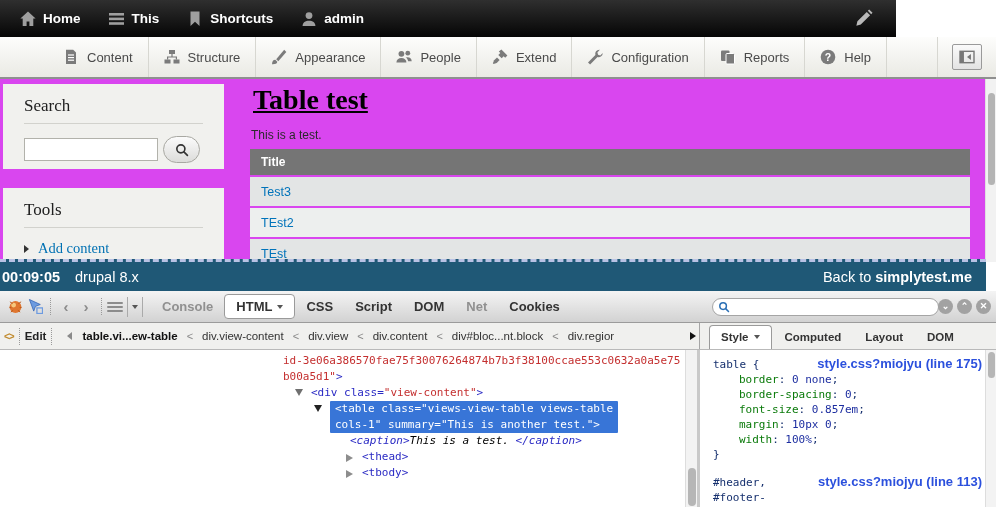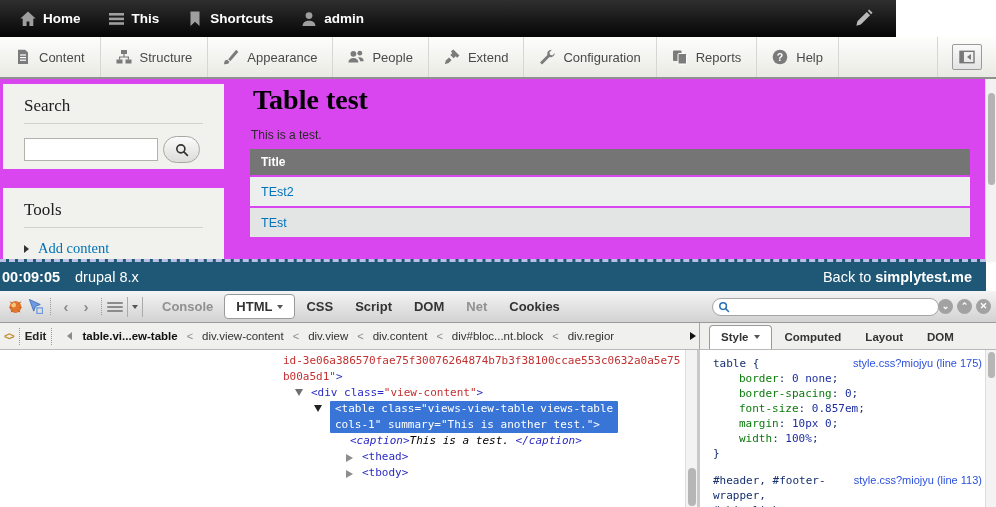--- a/index.html
+++ b/index.html
@@ -13,21 +13,21 @@
     padding-left:20px; gap:28px; }
   .topbar-item { display:flex; align-items:center; gap:7px; color:#fff;
     font-weight:bold; font-size:13.5px; cursor:pointer; }
   .topbar-item .ic svg { width:16px; height:16px; fill:#9f9f9f; display:block; }
   .topbar-pencil { position:absolute; right:22px; top:8px; width:21px; height:21px; cursor:pointer; }
   .topbar-pencil svg { width:21px; height:21px; fill:#b9b9b9; }
 
   
   .navbar { position:absolute; left:0; top:37px; width:996px; height:42px;
     background:linear-gradient(#fdfdfc,#eaeae4); border-bottom:2px solid #8f8f8f;
-    box-shadow:0 2px 2px rgba(0,0,0,0.15); display:flex; align-items:stretch; }
+    box-shadow:0 2px 2px rgba(0,0,0,0.15); display:flex; align-items:stretch;padding-left:48px; }
   .nav-item { display:flex; align-items:center; gap:8px; padding:0 15px;
     border-right:1px solid #d7d7d1; font-size:13px; color:#4a4a4a; cursor:pointer; }
   .nav-item .ic svg { width:16px; height:16px; fill:#7b7b7b; display:block; }
   .nav-right { margin-left:auto; display:flex; align-items:center;
     border-left:1px solid #d7d7d1; padding:0 14px; }
   .nav-collapse { width:30px; height:26px; border:1px solid #9a9a9a; border-radius:2px;
     background:linear-gradient(#fafafa,#e3e3e3); display:flex; align-items:center;
     justify-content:center; cursor:pointer; }
   .nav-collapse svg { width:16px; height:14px; display:block; }
 
@@ -44,21 +44,21 @@
   .search-btn { width:37px; height:27px; border-radius:14px; border:1px solid #a8a8a2;
     background:linear-gradient(#fbfbfb,#dcdcda); display:flex; align-items:center;
     justify-content:center; cursor:pointer; }
   .search-btn svg { width:14px; height:14px; display:block; }
   .tools-link { margin-top:12px; display:flex; align-items:center; gap:9px; cursor:pointer;
     font-family:"Liberation Serif",serif; font-size:14.5px; color:#0071b3; }
   .tools-bullet { width:0; height:0; border-left:5px solid #333;
     border-top:4px solid transparent; border-bottom:4px solid transparent; }
 
   .content-title { position:absolute; left:253px; top:5px; font-family:"Liberation Serif",serif;
-    font-size:28px; font-weight:600; color:#000; }
+    font-size:28px; font-weight:600; color:#000;text-decoration:underline; }
   .content-caption { position:absolute; left:251px; top:49px; font-size:12px; color:#2a2a2a; }
   .main-table { position:absolute; left:250px; top:70px; width:720px; }
   .mt-header { height:26px; background:#757575; color:#fff; font-weight:bold; font-size:12px;
     display:flex; align-items:center; padding-left:11px; }
   .mt-row { height:29px; margin-top:2px; display:flex; align-items:center; padding-left:11px;
     font-size:12.5px; }
   .mt-row a { color:#0073ba; text-decoration:none; cursor:pointer; }
   .page-scrollbar { position:absolute; right:0; top:0; width:11px; height:183px;
     background:#f2f2f2; border-left:1px solid #e0e0e0; }
   .page-scroll-thumb { position:absolute; left:2px; top:14px; width:7px; height:92px;
@@ -145,21 +145,21 @@
   .fb-html-scroll { position:absolute; right:0; top:0; width:12px; height:157px;
     background:#f3f3f3; border-left:1px solid #ddd; }
   .fb-html-thumb { position:absolute; left:2px; bottom:1px; width:8px; height:38px;
     background:#b6b6b6; border-radius:4px; cursor:pointer; }
 
   .fb-style { flex:1; position:relative; font-family:"DejaVu Sans Mono",monospace;
     font-size:11px; line-height:15px; padding:6px 14px 0 13px; overflow:hidden; background:#fff; }
   .rule { margin-bottom:12px; }
   .rule-head { display:flex; justify-content:space-between; align-items:baseline; }
   .css-selector { color:#16306e; }
-  .css-link { font-family:"Liberation Sans",sans-serif; font-size:11px; font-weight:normal;
+  .css-link { font-family:"Liberation Sans",sans-serif; font-size:13px; font-weight:bold;
     color:#2b50dd; cursor:pointer; white-space:nowrap; }
   .css-prop { padding-left:26px; color:#16306e; }
   .prop-name { color:#0a7a0a; }
   .prop-value { color:#1c2da0; }
   .fb-style-scroll { position:absolute; right:0; top:0; width:11px; height:157px;
     background:#f3f3f3; border-left:1px solid #ddd; }
   .fb-style-thumb { position:absolute; left:2px; top:2px; width:7px; height:26px;
     background:#b6b6b6; border-radius:4px; cursor:pointer; }
 </style>
 </head>
@@ -325,20 +325,23 @@
         </div>
       </div>
     </aside>
 
     <main>
       <h1 class="content-title">Table test</h1>
       <div class="content-caption">This is a test.</div>
       <div class="main-table">
         <div class="mt-header">Title</div>
         <div>
+            <div class="mt-row" style="background: rgb(227, 229, 229);">
+              <a>Test3</a>
+            </div>
             <div class="mt-row" style="background: rgb(237, 239, 238);">
               <a>TEst2</a>
             </div>
             <div class="mt-row" style="background: rgb(227, 229, 229);">
               <a>TEst</a>
             </div>
           </div>
       </div>
     </main>
 

